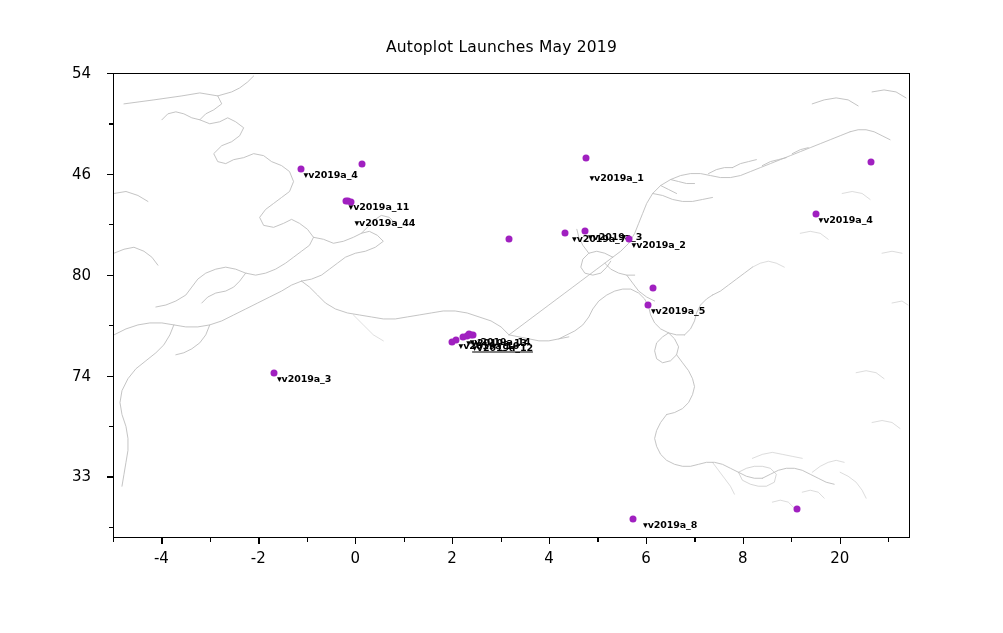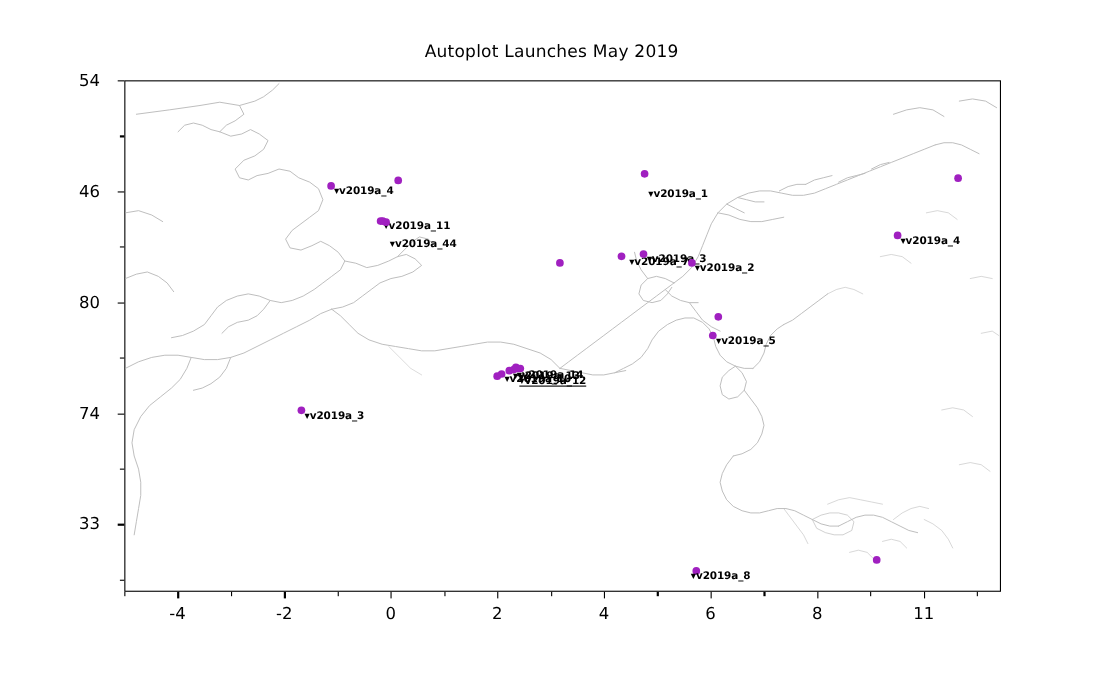--- a/index.html
+++ b/index.html
@@ -243,21 +243,21 @@
         <div class="pt" style="left: 355.137px; top: 259.734px; background: rgb(160, 32, 192); width: 7px; height: 7px;"></div>
         <div class="ptlabel" style="left: 358.137px; top: 273px; text-decoration: underline;">▾v2019a_12</div>
         <div class="pt" style="left: 352.715px; top: 262.256px; background: rgb(160, 32, 192); width: 7px; height: 7px;"></div>
         <div class="ptlabel" style="left: 355.715px; top: 267.256px; text-align: center;">▾v2019a_14</div>
         <div class="pt" style="left: 349.323px; top: 263.265px; background: rgb(160, 32, 192); width: 7px; height: 7px;"></div>
         <div class="ptlabel" style="left: 352.323px; top: 268.265px;">▾v2019a_13</div>
         <div class="pt" style="left: 356.591px; top: 261.247px; background: rgb(160, 32, 192); width: 7px; height: 7px;"></div>
         <div class="pt" style="left: 358.529px; top: 260.743px; background: rgb(160, 32, 192); width: 7px; height: 7px;"></div>
         <div class="pt" style="left: 338.18px; top: 268.308px; background: rgb(160, 32, 192); width: 7px; height: 7px;"></div>
         <div class="pt" style="left: 519.382px; top: 444.826px; background: rgb(160, 32, 192); width: 7px; height: 7px;"></div>
-        <div class="ptlabel" style="left: 514px; top: 449.826px;">▾v2019a_8</div>
+        <div class="ptlabel" style="left: 529px; top: 449.826px;">▾v2019a_8</div>
         <div class="pt" style="left: 683.143px; top: 434.74px; background: rgb(160, 32, 192); width: 7px; height: 7px;"></div>
         <div class="pt" style="left: 701.554px; top: 140.206px; background: rgb(160, 32, 192); width: 7px; height: 7px;"></div>
         <div class="ptlabel" style="left: 704.554px; top: 145.206px;">▾v2019a_4</div>
         <div class="pt" style="left: 756.787px; top: 88.2592px; background: rgb(160, 32, 192); width: 7px; height: 7px;"></div>
       </div>
   </div>
 
   <div id="ylabels">
       <div class="ticklabel y" style="top: 476.471px;">33</div>
       <div class="ticklabel y" style="top: 375.603px;">74</div>
@@ -266,21 +266,21 @@
       <div class="ticklabel y" style="top: 73px;">54</div>
     </div>
   <div id="xlabels">
       <div class="ticklabel x" style="left: 161.45px;">-4</div>
       <div class="ticklabel x" style="left: 258.35px;">-2</div>
       <div class="ticklabel x" style="left: 355.249px;">0</div>
       <div class="ticklabel x" style="left: 452.149px;">2</div>
       <div class="ticklabel x" style="left: 549.049px;">4</div>
       <div class="ticklabel x" style="left: 645.948px;">6</div>
       <div class="ticklabel x" style="left: 742.848px;">8</div>
-      <div class="ticklabel x" style="left: 839.748px;">11</div>
+      <div class="ticklabel x" style="left: 839.748px;">20</div>
     </div>
   <div id="ticks">
       <div class="tick x" style="left: 161.45px;"></div>
       <div class="tick x" style="left: 258.35px;"></div>
       <div class="tick x" style="left: 355.249px;"></div>
       <div class="tick x" style="left: 452.149px;"></div>
       <div class="tick x" style="left: 549.049px;"></div>
       <div class="tick x" style="left: 645.948px;"></div>
       <div class="tick x" style="left: 742.848px;"></div>
       <div class="tick x" style="left: 839.748px;"></div>

